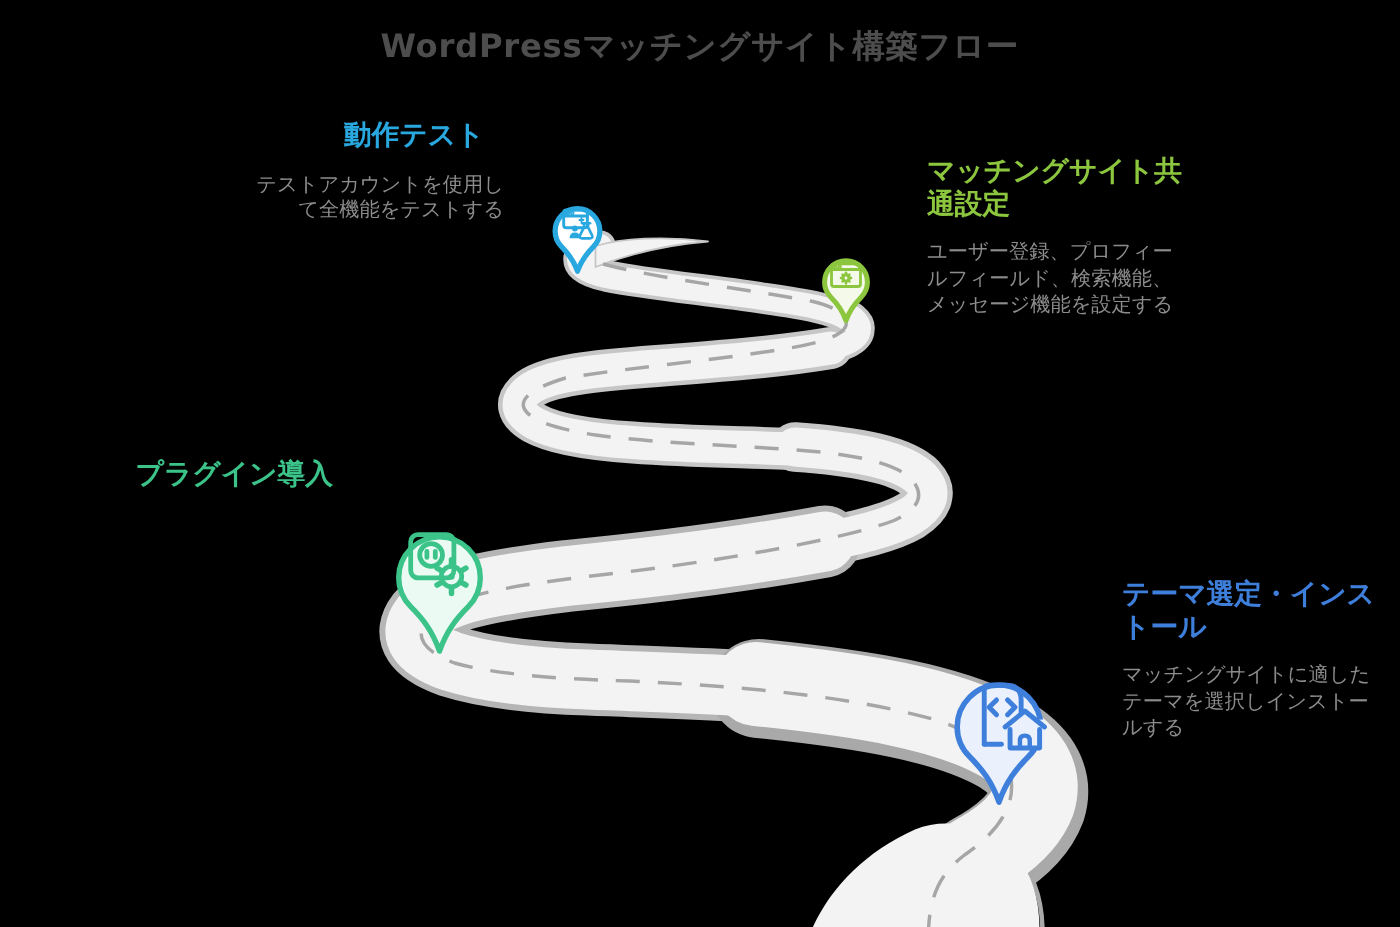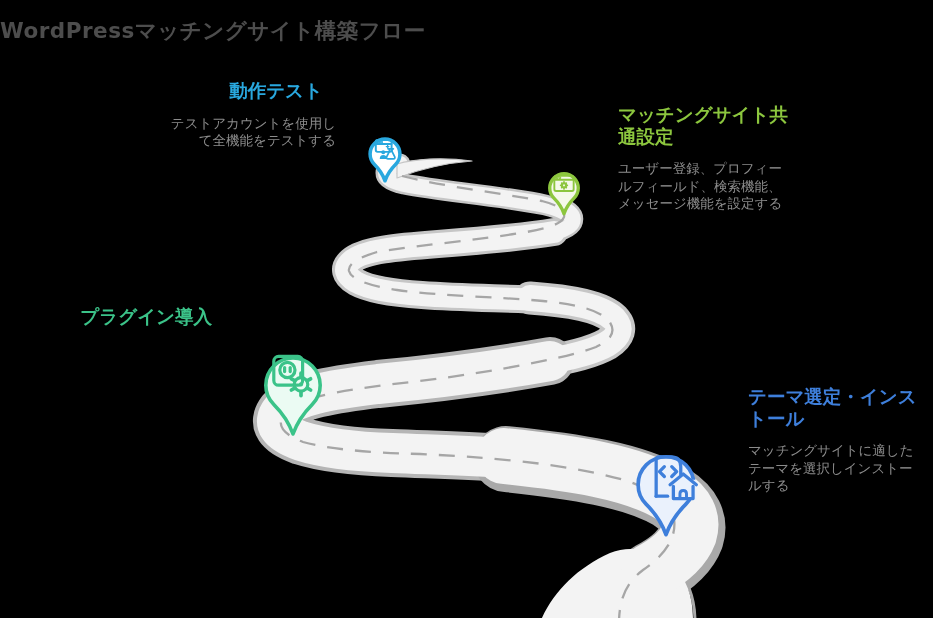--- a/index.html
+++ b/index.html
@@ -7,29 +7,29 @@
     --road-surface:#f3f3f3; --road-edge:#c6c6c6; --road-shadow:#a9a9a9; --road-dash:#a6a6a6;
   }
   html,body{margin:0;padding:0;background:var(--bg);}
   #stage{
     position:relative; width:933px; height:618px; overflow:hidden;
     background:var(--bg);
     font-family:"DejaVu Sans","Liberation Sans",sans-serif;
   }
   #title{
     position:absolute; left:0; top:16px; width:933px;
-    font-size:21.5px; font-weight:bold; letter-spacing:.5px;
+    text-align:center; font-size:21.5px; font-weight:bold; letter-spacing:.5px;
     color:var(--title);
   }
   .road-svg{position:absolute; left:0; top:0;}
   .step{position:absolute; z-index:5;}
   .step-heading{font-weight:bold; font-size:18.5px; line-height:21.5px; white-space:pre-line;}
   .step-desc{font-size:13.5px; line-height:17.5px; color:var(--desc); white-space:pre-line; margin-top:13px;}
   .step-theme   {left:748px; top:386px; width:190px; text-align:left;}
-  .step-plugin  {left:16px;  top:306px; width:196px; text-align:right;}
+  .step-plugin  {left:26px;  top:306px; width:196px; text-align:right;}
   .step-settings{left:618px; top:84px;  width:200px; text-align:left;}
   .step-test    {left:136px; top:80px;  width:200px; text-align:right;}
   .step-test .step-heading{margin-right:13px;}
   .pin{position:absolute; z-index:4;}
   .pin path,.pin rect,.pin circle,.pin line{vector-effect:none;}
 </style>
 </head>
 <body>
 
 <div id="stage">

